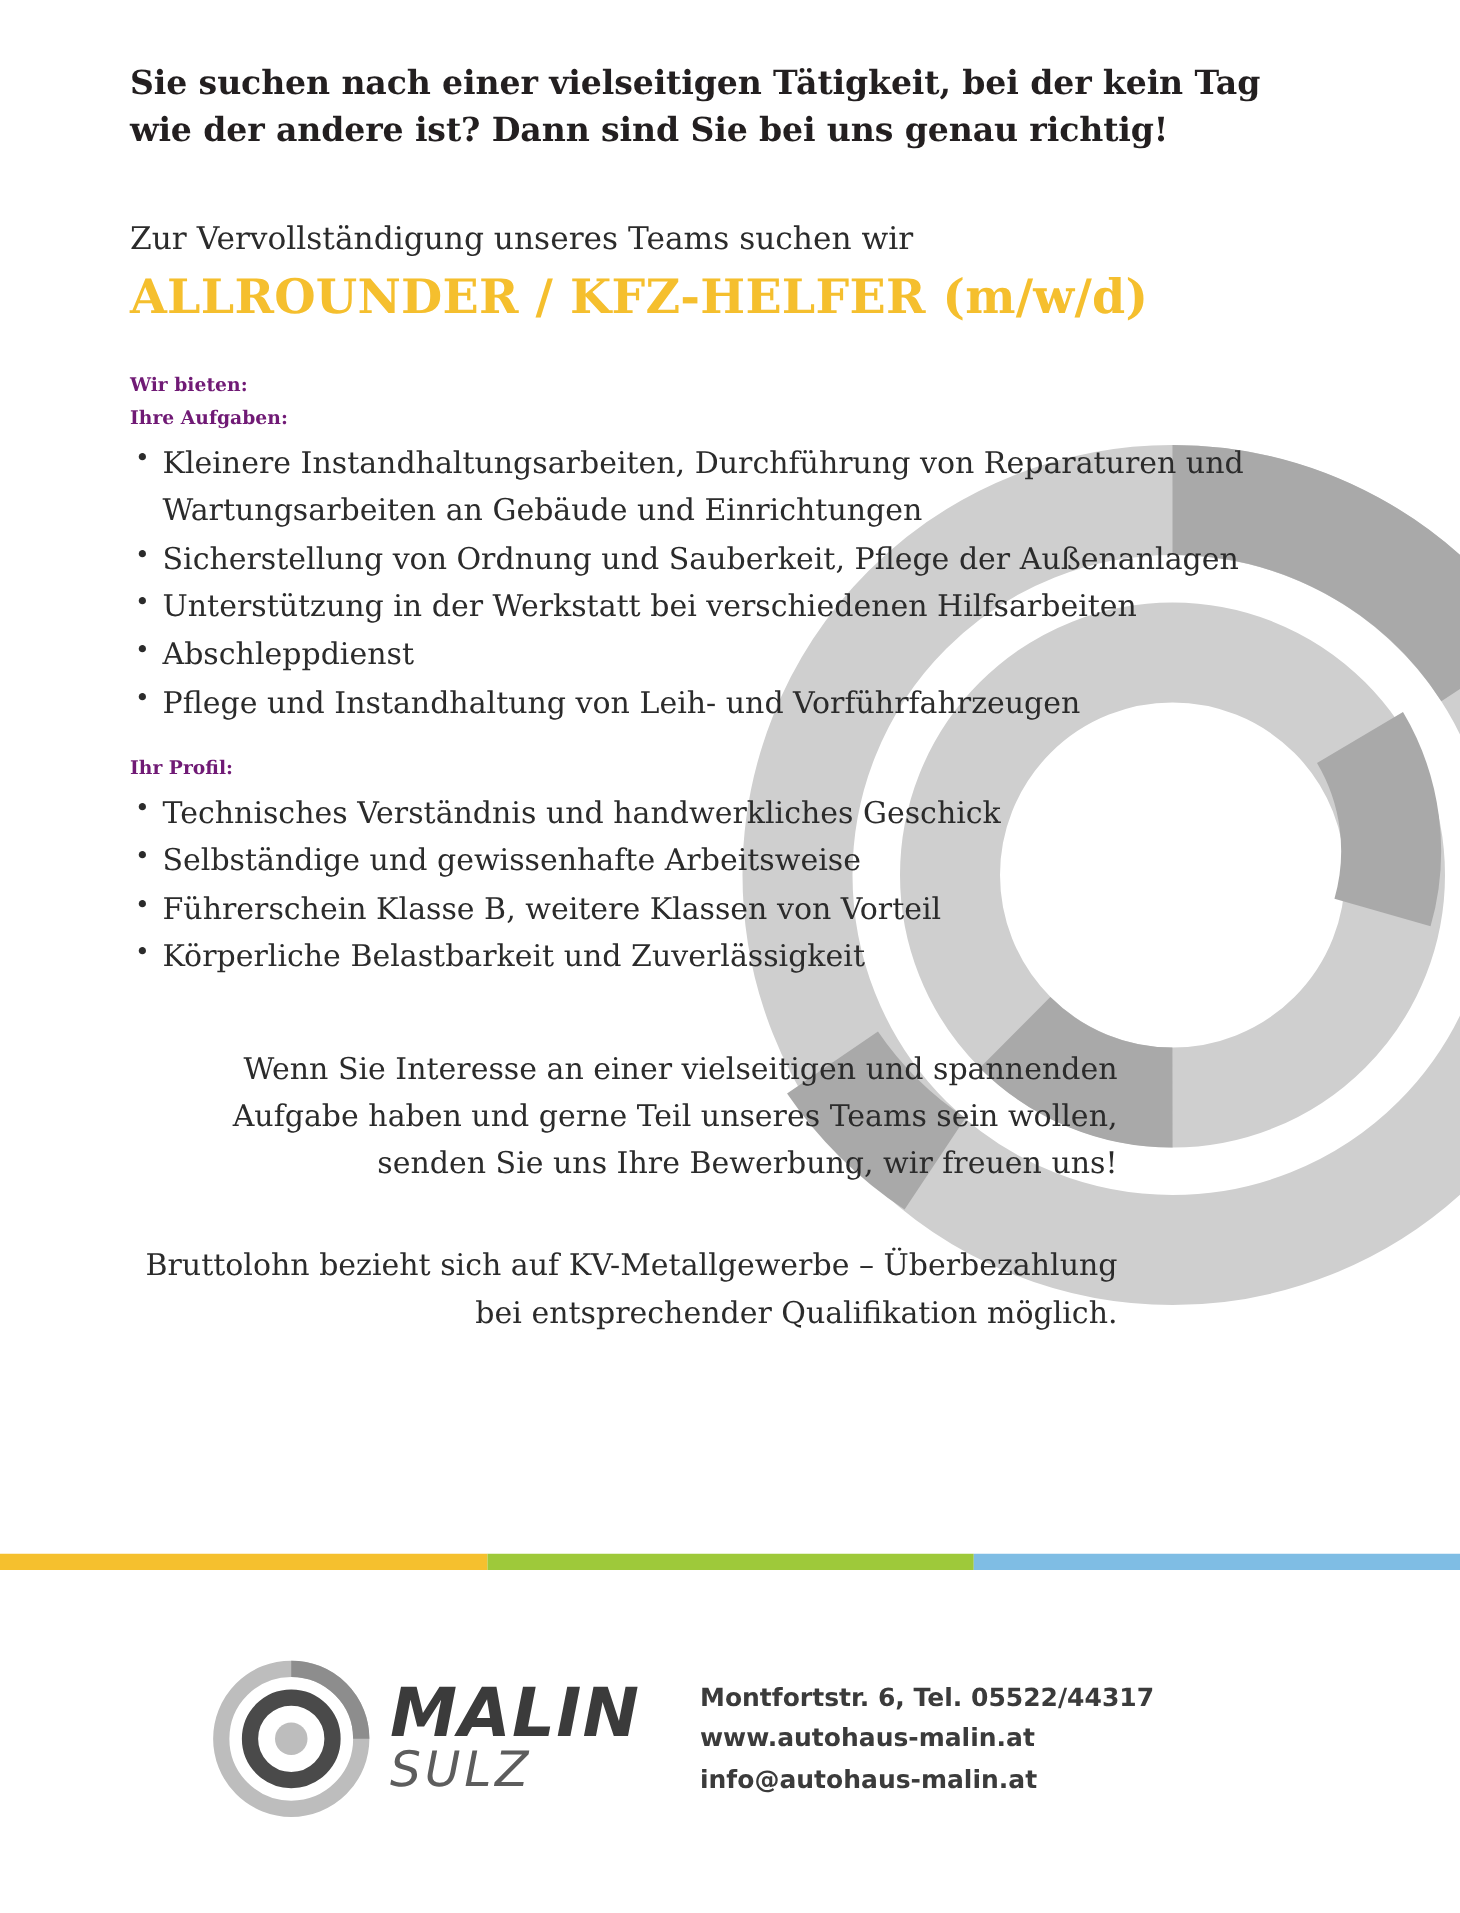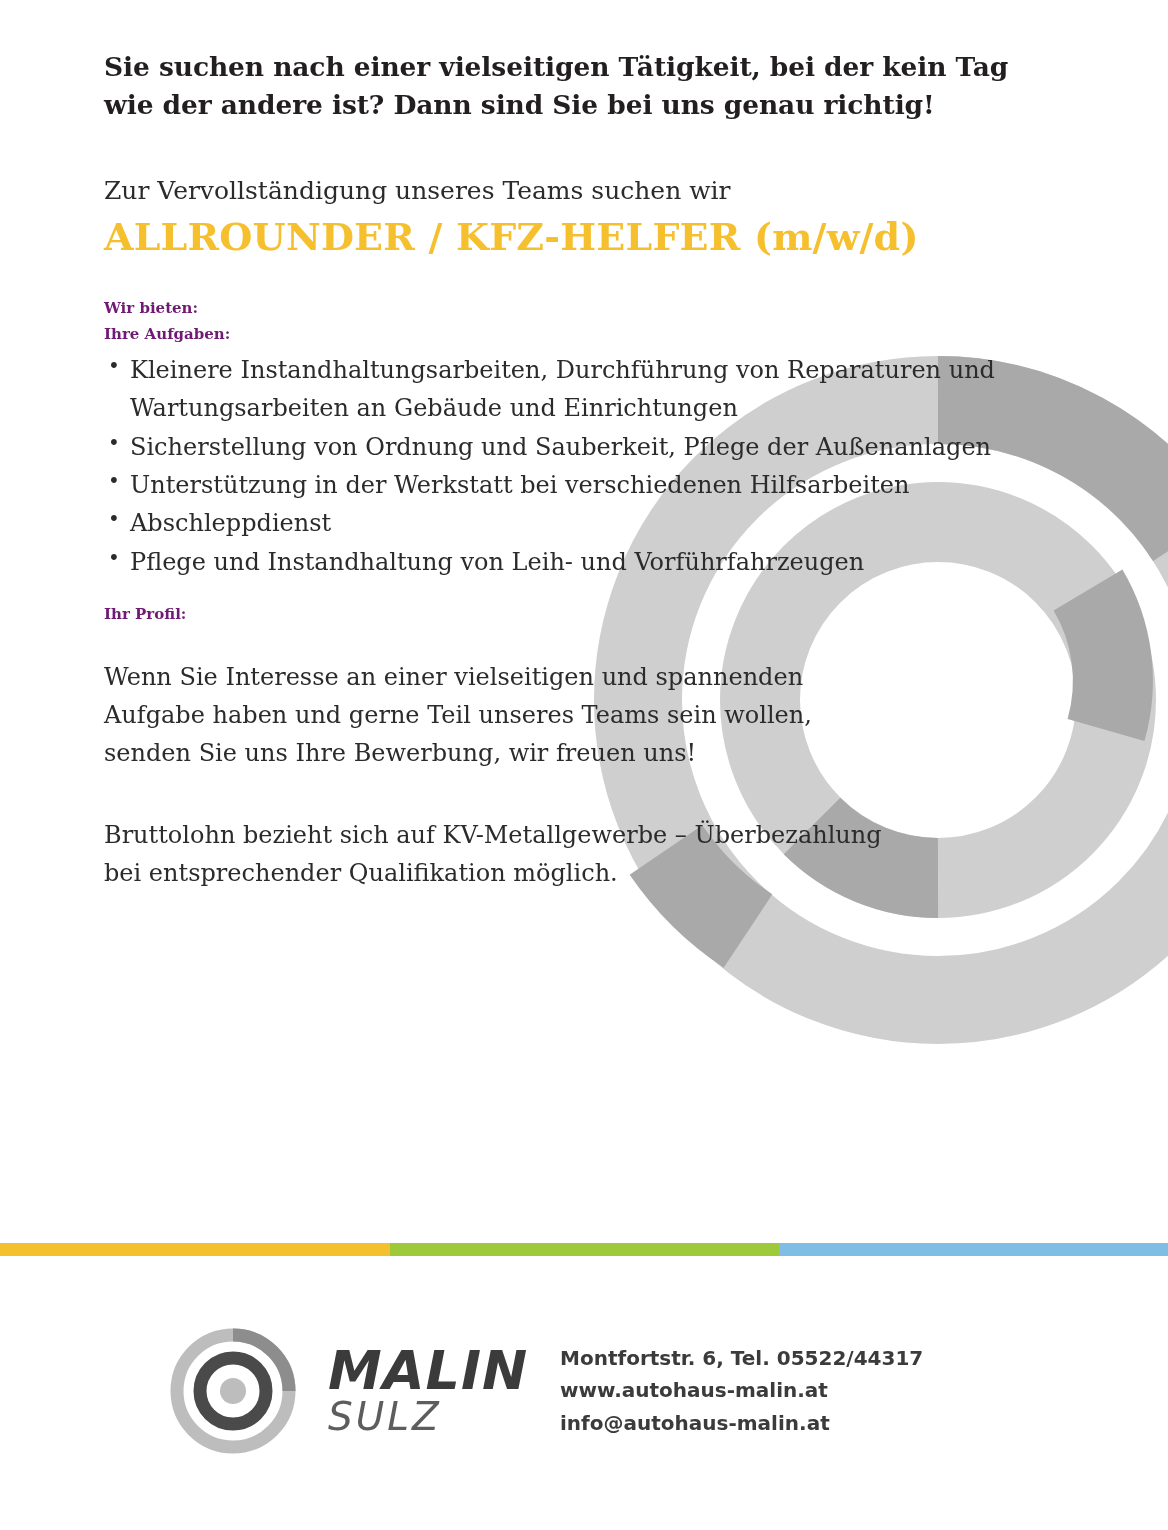--- a/index.html
+++ b/index.html
@@ -96,20 +96,21 @@
     font-size: 20px;
     color: #2b2b2b;
   }
 
   .para {
     font-size: 24px;
     line-height: 1.58;
     color: #2b2b2b;
     margin: 0 0 10px 0;
     max-width: 790px;
+    text-align: right;
   }
 
   .gap-large { height: 34px; }
   .gap-med { height: 28px; }
 
   
   .colorbar {
     position: absolute;
     left: 0;
     top: 1243px;
@@ -132,21 +133,21 @@
 
   .logo-wrap {
     position: absolute;
     left: 170px;
     top: 28px;
     display: flex;
     align-items: center;
   }
   .logo-mark { width: 126px; height: 126px; }
   .logo-text {
-    margin-left: 32px;
+    margin-left: 16px;
     font-family: "DejaVu Sans", sans-serif;
     line-height: 0.94;
   }
   .logo-malin {
     font-weight: bold;
     font-size: 54px;
     font-style: italic;
     color: #3b3b3b;
     letter-spacing: 1px;
   }
@@ -203,20 +204,26 @@
     <h3 class="section-title">Ihre Aufgaben:</h3>
     <ul class="bullets">
       <li>Kleinere Instandhaltungsarbeiten, Durchführung von Reparaturen und Wartungsarbeiten an Gebäude und Einrichtungen</li>
       <li>Sicherstellung von Ordnung und Sauberkeit, Pflege der Außenanlagen</li>
       <li>Unterstützung in der Werkstatt bei verschiedenen Hilfsarbeiten</li>
       <li>Abschleppdienst</li>
       <li>Pflege und Instandhaltung von Leih- und Vorführfahrzeugen</li>
     </ul>
 
     <h3 class="section-title">Ihr Profil:</h3>
+    <ul class="bullets">
+      <li>Technisches Verständnis und handwerkliches Geschick</li>
+      <li>Selbständige und gewissenhafte Arbeitsweise</li>
+      <li>Führerschein Klasse B, weitere Klassen von Vorteil</li>
+      <li>Körperliche Belastbarkeit und Zuverlässigkeit</li>
+    </ul>
 
     <div class="gap-med"></div>
 
     <p class="para">Wenn Sie Interesse an einer vielseitigen und spannenden Aufgabe haben und gerne Teil unseres Teams sein wollen, senden Sie uns Ihre Bewerbung, wir freuen uns!</p>
 
     <div class="gap-large"></div>
 
     <p class="para">Bruttolohn bezieht sich auf KV-Metallgewerbe – Überbezahlung bei entsprechender Qualifikation möglich.</p>
   </div>
 

